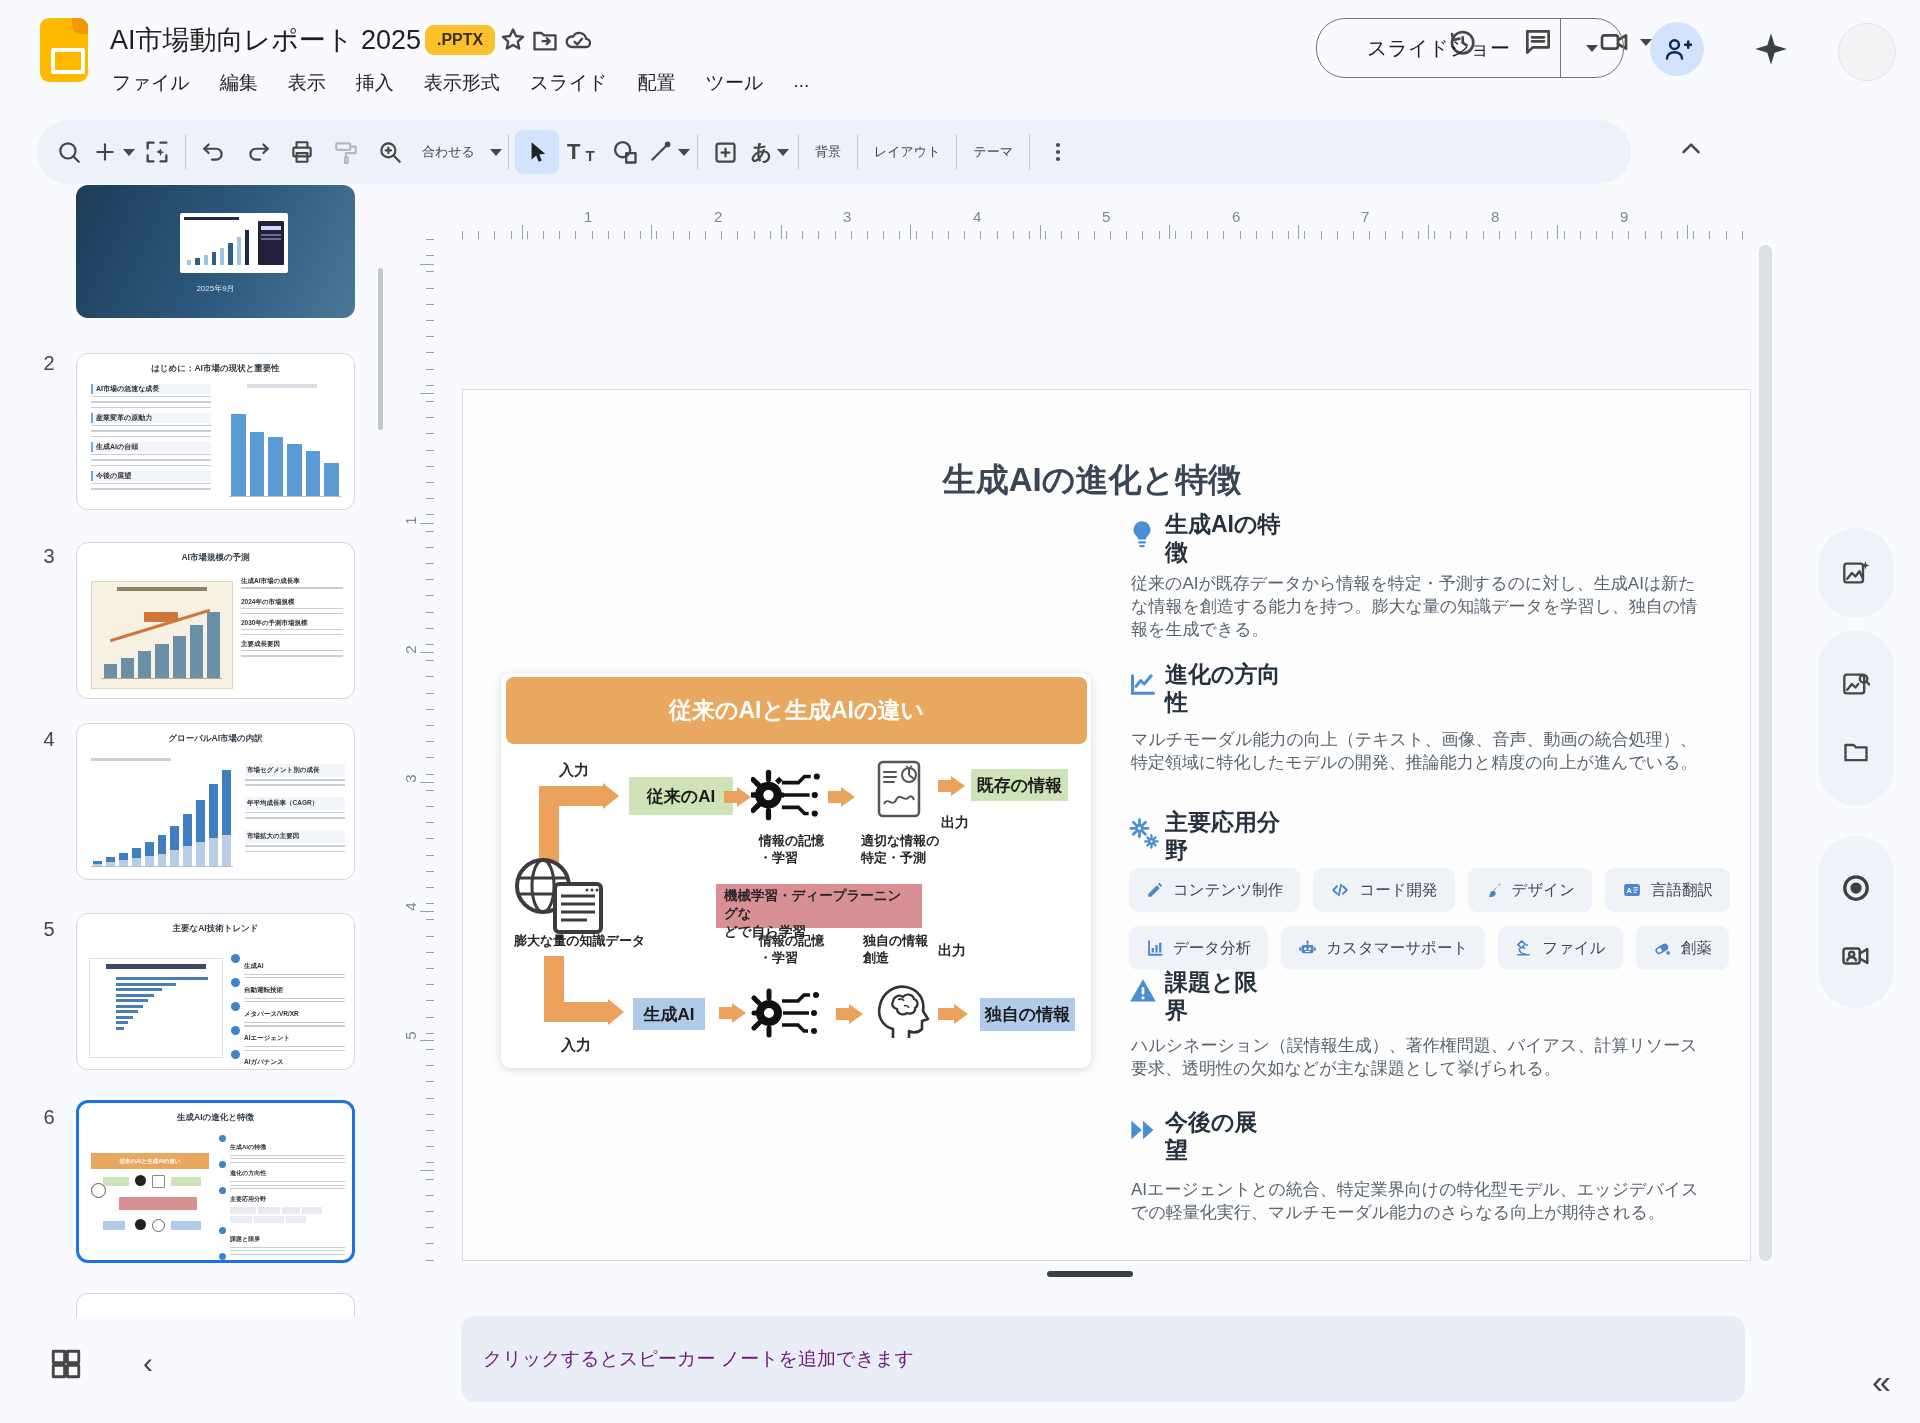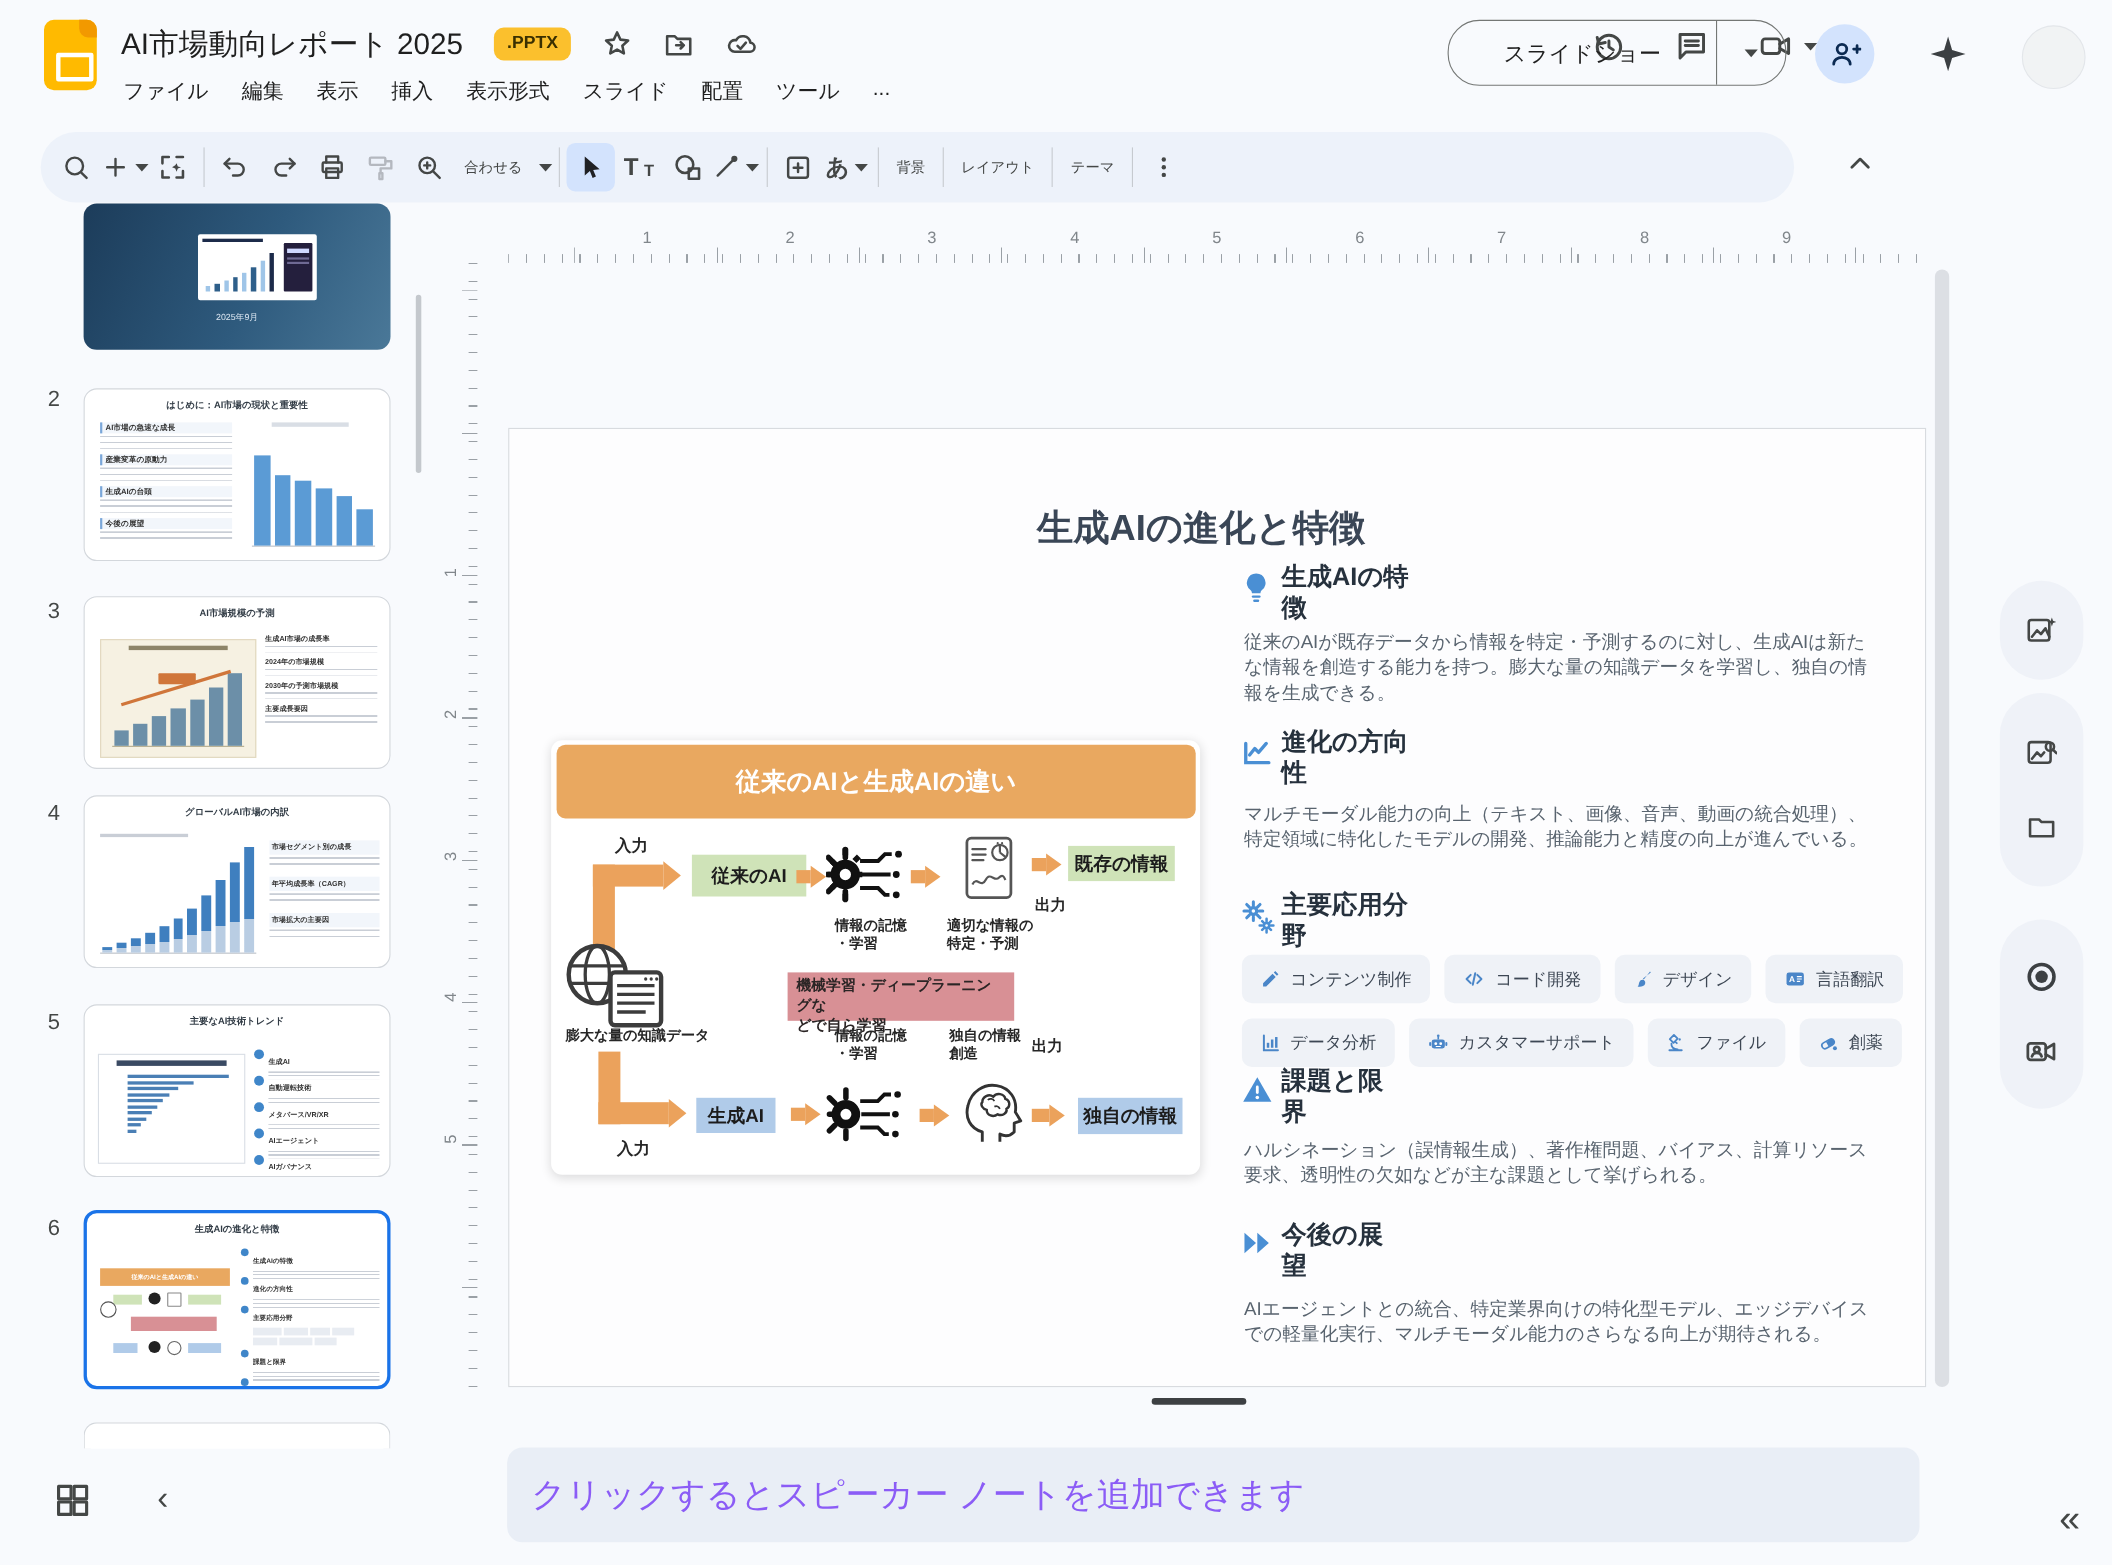--- a/index.html
+++ b/index.html
@@ -6,21 +6,21 @@
   body{width:1920px;height:1423px;position:relative;overflow:hidden;background:#f8fafd;
        font-family:"Liberation Sans","DejaVu Sans",sans-serif;color:#1f1f1f}
   .abs{position:absolute}
   svg{display:block}
   .ic{stroke:#444746;fill:none;stroke-width:2;stroke-linecap:round;stroke-linejoin:round}
   .caret{width:0;height:0;border-left:6px solid transparent;border-right:6px solid transparent;border-top:7px solid #444746}
   
   #logo{left:40px;top:18px;width:48px;height:64px;background:#ffba00;border-radius:9px}
   #logo .inner{position:absolute;left:11px;top:30px;width:26px;height:18px;border:4px solid #fff;border-radius:2px}
   #logo .fold{position:absolute;right:0;top:0;width:16px;height:16px;background:#f29900;border-radius:0 9px 0 8px}
-  #titlerow{left:110px;top:22px;display:flex;align-items:center;gap:28px}
+  #titlerow{left:110px;top:22px;display:flex;align-items:center;gap:4px}
   #doc-title{font-size:27px;color:#1f1f1f}
   #badge{background:#fbc02d;color:#3b3000;font-weight:bold;font-size:16px;padding:6px 12px;border-radius:9px}
   #menurow{left:112px;top:70px;display:flex;gap:30px;font-size:19px;color:#1f1f1f}
   #menurow span{cursor:default}
   #tb-right{right:268px;top:26px;display:flex;align-items:center;gap:44px}
   #slideshow{left:1316px;top:18px;width:306px;height:58px;border:1px solid #747775;border-radius:29px;display:flex;align-items:center}
   #slideshow .lbl{flex:1;text-align:center;font-size:20px;color:#1f1f1f}
   #slideshow .dd{width:62px;height:100%;border-left:1px solid #747775;display:flex;align-items:center;justify-content:center}
   #share{left:1650px;top:22px;width:54px;height:54px;border-radius:50%;background:#d3e3fd;display:flex;align-items:center;justify-content:center}
   #gem{left:1752px;top:30px}
@@ -77,21 +77,21 @@
   .hw4 .sec-h{width:100px}
   .sec-b{position:absolute;left:2px;top:62px;margin:0;width:578px;font-size:17px;line-height:23px;color:#59646f}
   .chiprow{position:absolute;left:0;display:flex;gap:13px}
   .chip{height:44px;background:#eff2f7;border-radius:9px;display:flex;align-items:center;gap:9px;padding:0 17px;
         font-size:15.5px;color:#3d4754;white-space:nowrap}
   
   #canvas-scroll{left:1759px;top:245px;width:13px;height:1016px;background:#dcdfe4;border-radius:7px}
   #handle{left:1047px;top:1271px;width:86px;height:6px;background:#3d4043;border-radius:3px}
   .pill{position:absolute;left:1818px;width:76px;background:#eff2f8;border-radius:38px;display:flex;flex-direction:column;align-items:center;justify-content:space-evenly}
   #notesbar{left:461px;top:1316px;width:1284px;height:86px;background:#e9eef6;border-radius:14px;display:flex;align-items:center;padding-left:22px;box-sizing:border-box}
-  #notesbar span{font-size:31px;color:#8b5cf6}
+  #notesbar span{font-size:19px;color:#701a75}
   .chev{font-size:30px;color:#444746;line-height:1}
   
   .bars{position:absolute;display:flex;align-items:flex-end;border-bottom:1px solid #b9bfc7}
   .bars div{flex:1;margin:0 2px;background:#5b9bd5}
   .hbars{position:absolute}
   .hbars div{height:3px;margin-bottom:2.5px;background:#4a7fb5}
   .dot{width:9px;height:9px;border-radius:50%;background:#3f86c9;flex:none}
   .bullet{position:absolute;display:flex;gap:4px;align-items:flex-start}
   .bullet .txt{font-size:6.5px;font-weight:bold;color:#333;line-height:1.1}
   .bullet .ln{height:7px;margin-top:2px;background:repeating-linear-gradient(180deg,#c9ced6 0 1px,transparent 1px 3.5px)}

